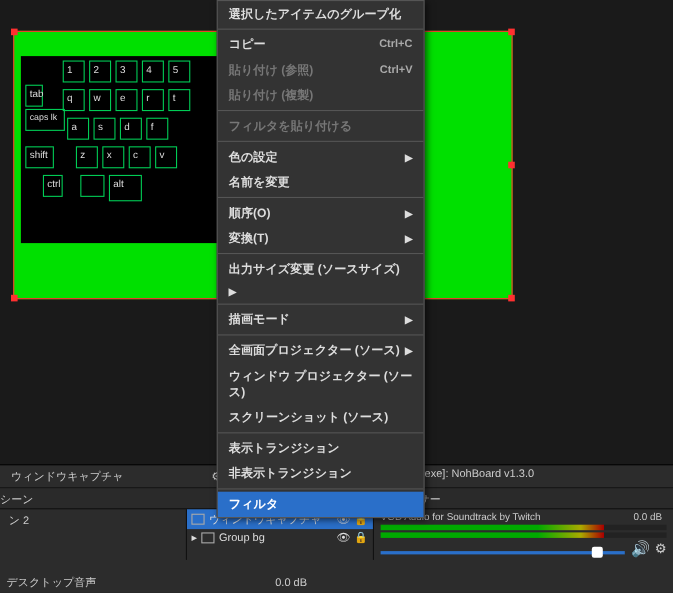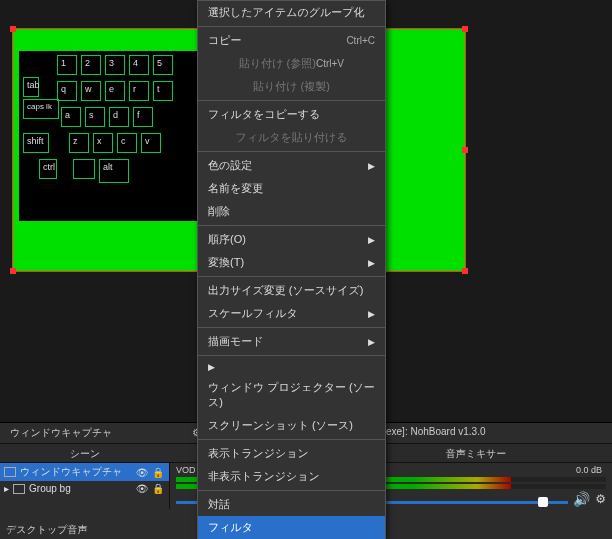--- a/index.html
+++ b/index.html
@@ -13,33 +13,33 @@
 .handle.bl { left: -3px; bottom: -3px; }
 .handle.br { right: -3px; bottom: -3px; }
 .handle.tm { left: 50%; top: -3px; margin-left: -3px; }
 .handle.bm { left: 50%; bottom: -3px; margin-left: -3px; }
 .handle.mr { right: -3px; top: 50%; margin-top: -3px; }
 
 .keyboard { position: absolute; left: 6px; top: 22px; width: 180px; height: 170px; background: #000; }
 .key { position: absolute; border: 1px solid #0c5; color: #ddd; font-size: 9px; padding: 2px 3px; }
 
 .context-menu { position: absolute; left: 197px; top: 0; width: 189px; background: #333; border: 1px solid #555; box-shadow: 2px 2px 6px rgba(0,0,0,0.6); z-index: 100; }
-.menu-item { padding: 4px 10px; font-size: 11px; color: #ddd; display: flex; justify-content: space-between; align-items: center; cursor: default; }
-.menu-item.disabled { color: #777; justify-content: center; }
+.menu-item { padding: 4px 10px; font-size: 11px; color: #ddd; display: flex; justify-content: space-between; align-items: center; cursor: default; font-weight: bold; }
+.menu-item.disabled { color: #777; }
 .menu-item.sel { background: #2a6fc9; color: #fff; }
 .menu-sep { height: 1px; background: #555; margin: 2px 0; }
 .submenu-arrow { font-size: 9px; }
 .shortcut { color: #aaa; font-size: 10px; }
 
 .panels { position: absolute; left: 0; top: 422px; width: 612px; height: 117px; background: #2c2c2c; border-top: 1px solid #000; }
 .tab-row { display: flex; height: 21px; border-bottom: 1px solid #111; }
 .tab { padding: 3px 10px; font-size: 10px; color: #ccc; }
 .source-label { position: absolute; left: 386px; top: 3px; font-size: 10px; color: #ccc; }
 .header-row { display: flex; height: 19px; background: #2a2a2a; border-bottom: 1px solid #111; }
-.hcell { padding: 3px 0; text-align: center; font-size: 10px; color: #ccc; }
+.hcell { padding: 3px 0; font-size: 10px; color: #ccc; }
 .items-row { display: flex; }
 .scene-col { width: 170px; border-right: 1px solid #111; }
 .source-col { width: 170px; border-right: 1px solid #111; }
 .mixer-col { flex: 1; }
 .list-item { padding: 3px 8px; font-size: 10px; color: #ccc; }
 .src-row { display: flex; align-items: center; padding: 2px 4px; font-size: 10px; gap: 4px; }
 .src-row.sel { background: #2a6fc9; }
 .icon-sq { width: 12px; height: 10px; border: 1px solid #aaa; display: inline-block; }
 .mixer-track { padding: 2px 6px; font-size: 9px; color: #ccc; }
 .meter { height: 5px; background: linear-gradient(to right, #0a0 0%, #0a0 55%, #aa0 70%, #a00 78%, #222 78%, #222 100%); margin: 2px 0; position: relative; }
@@ -101,98 +101,92 @@
       <span class="shortcut">Ctrl+C</span>
     </div>
   <div class="menu-item disabled">
       <span>貼り付け (参照)</span>
       <span class="shortcut">Ctrl+V</span>
     </div>
   <div class="menu-item disabled">
       <span>貼り付け (複製)</span>
     </div>
   <div class="menu-sep"></div>
-  <div class="menu-item">
-      <span>フィルタをコピーする</span>
-    </div>
   <div class="menu-item disabled">
       <span>フィルタを貼り付ける</span>
     </div>
   <div class="menu-sep"></div>
   <div class="menu-item">
       <span>色の設定</span>
       <span class="submenu-arrow">▶</span>
     </div>
   <div class="menu-item">
       <span>名前を変更</span>
     </div>
-  <div class="menu-item">
-      <span>削除</span>
-    </div>
   <div class="menu-sep"></div>
   <div class="menu-item">
       <span>順序(O)</span>
       <span class="submenu-arrow">▶</span>
     </div>
   <div class="menu-item">
       <span>変換(T)</span>
       <span class="submenu-arrow">▶</span>
     </div>
   <div class="menu-sep"></div>
   <div class="menu-item">
       <span>出力サイズ変更 (ソースサイズ)</span>
     </div>
   <div class="menu-item">
-      <span>スケールフィルタ</span>
       <span class="submenu-arrow">▶</span>
     </div>
   <div class="menu-sep"></div>
   <div class="menu-item">
       <span>描画モード</span>
       <span class="submenu-arrow">▶</span>
     </div>
   <div class="menu-sep"></div>
   <div class="menu-item">
+      <span>全画面プロジェクター (ソース)</span>
       <span class="submenu-arrow">▶</span>
     </div>
   <div class="menu-item">
       <span>ウィンドウ プロジェクター (ソース)</span>
     </div>
   <div class="menu-item">
       <span>スクリーンショット (ソース)</span>
     </div>
   <div class="menu-sep"></div>
   <div class="menu-item">
       <span>表示トランジション</span>
     </div>
   <div class="menu-item">
       <span>非表示トランジション</span>
     </div>
   <div class="menu-sep"></div>
-  <div class="menu-item">
-      <span>対話</span>
-    </div>
   <div class="menu-item sel">
       <span>フィルタ</span>
     </div>
 
 </div>
 
 <div class="panels">
   <div class="source-label">exe]: NohBoard v1.3.0</div>
   <div class="tab-row">
     <div class="tab"><span>ウィンドウキャプチャ</span></div>
     <div class="tab" style="margin-left:60px"><span>⚙</span> <span>プロ</span></div>
   </div>
   <div class="header-row">
     <div class="hcell" style="width:170px">シーン</div>
     <div class="hcell" style="width:170px"></div>
     <div class="hcell" style="flex:1">音声ミキサー</div>
   </div>
   <div class="items-row">
+    <div class="scene-col">
+      <div class="list-item">ン 2</div>
+    </div>
     <div class="source-col">
       <div class="src-row sel">
         <span class="icon-sq"></span>
         <span style="flex:1;overflow:hidden;text-overflow:ellipsis;white-space:nowrap">ウィンドウキャプチャ</span>
         <span>👁</span>
         <span>🔒</span>
       </div>
       <div class="src-row">
         <span>▸</span>
         <span class="icon-sq"></span>

